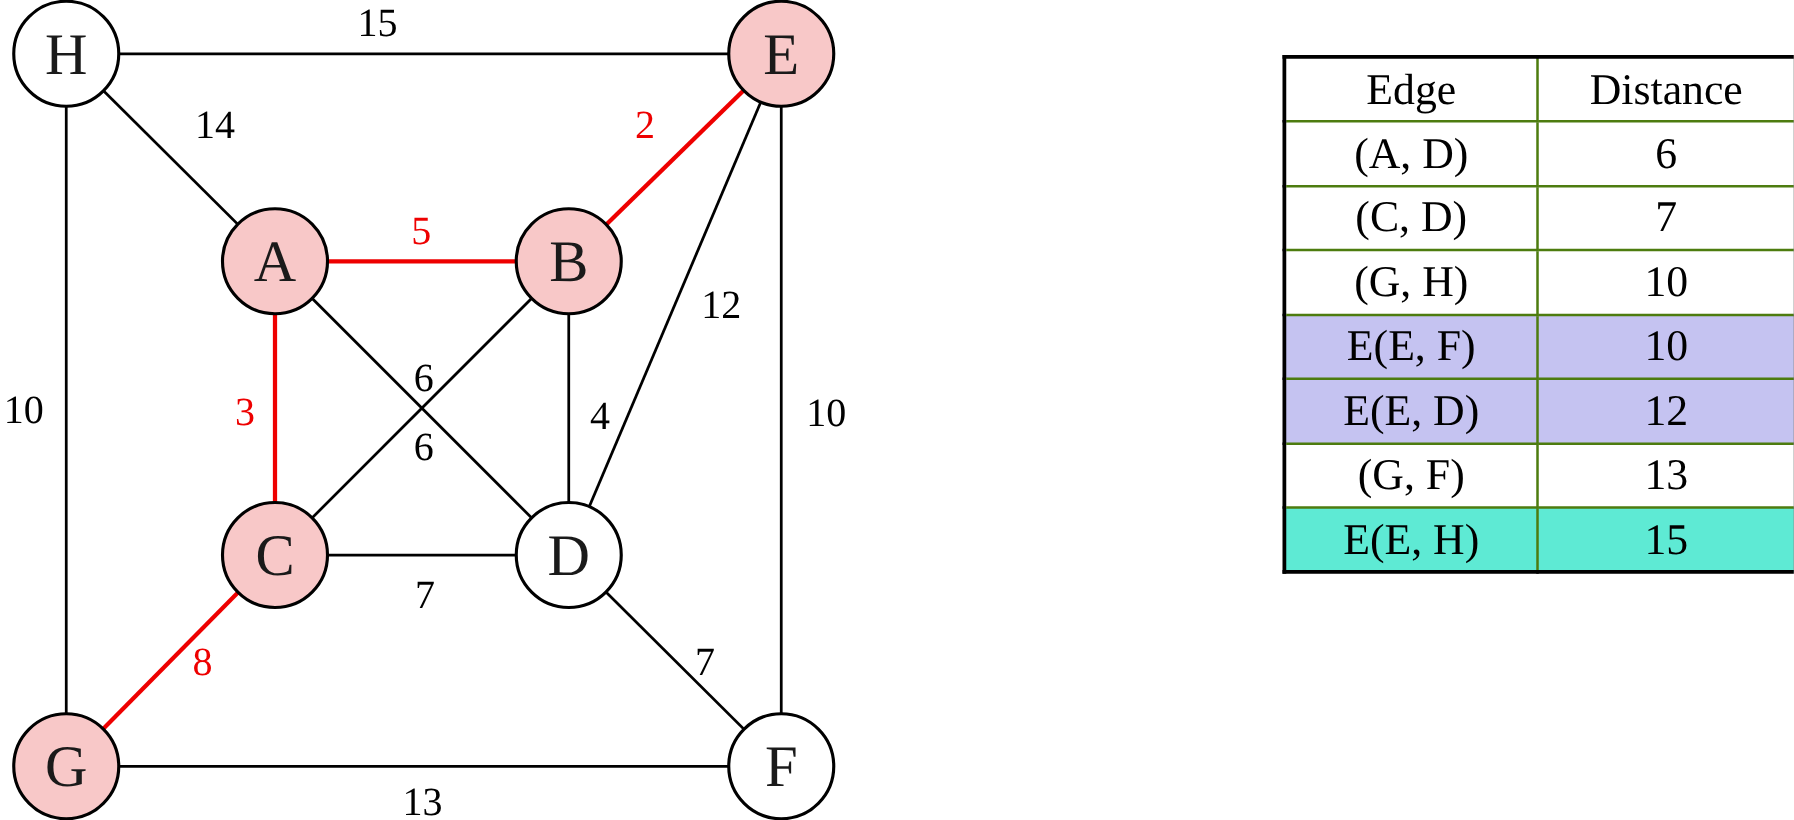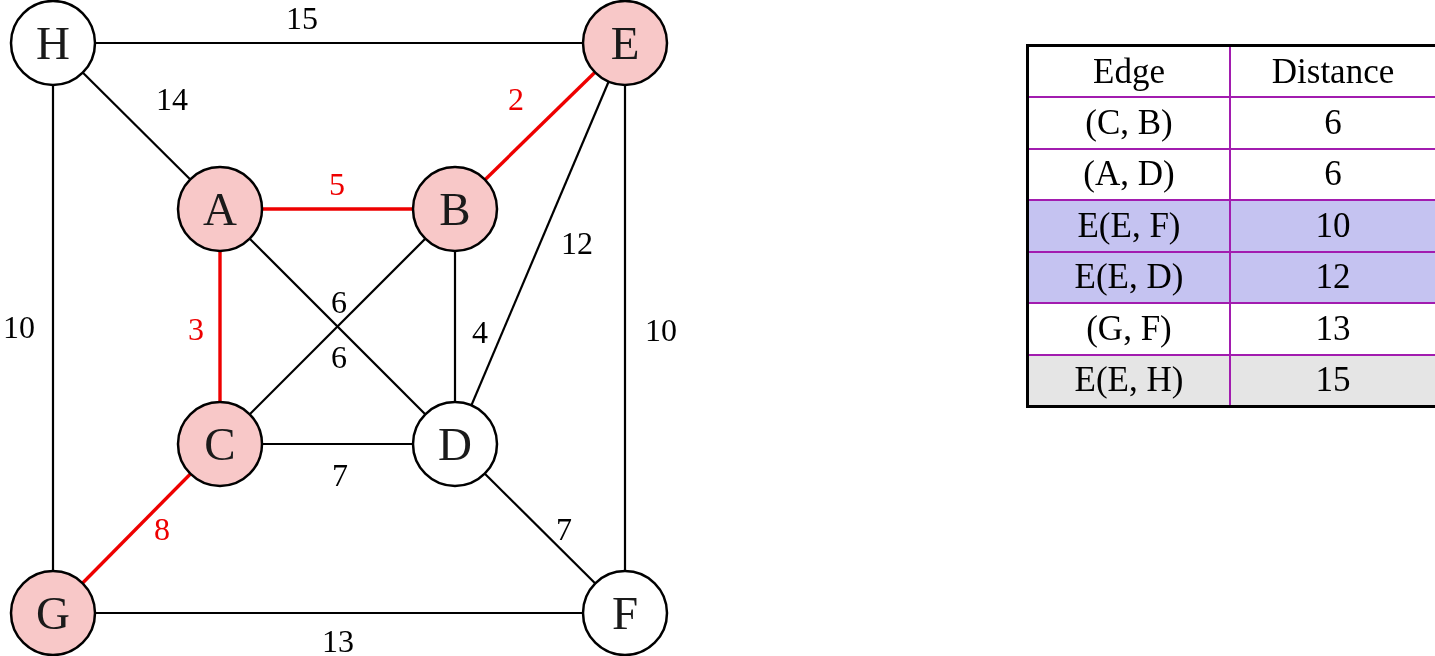--- a/index.html
+++ b/index.html
@@ -17,21 +17,21 @@
 
   #edge-table-wrap { position: absolute; left: 1026px; top: 44px; }
   #edge-table {
     border-collapse: collapse;
     border: 3px solid #000;
     table-layout: fixed;
     width: 404px;
   }
   #edge-table tr { height: 51.5px; }
   #edge-table th, #edge-table td {
-    border: 2px solid #a21caf;
+    border: 2px solid #4d7c0f;
     font-weight: normal;
     font-size: 35px;
     text-align: center;
     vertical-align: middle;
     padding: 0;
     color: #000;
   }
   .col-edge { width: 200px; }
   .col-dist { width: 204px; }
 </style>
@@ -90,38 +90,42 @@
 <div id="edge-table-wrap">
   <table id="edge-table">
     <thead>
       <tr>
         <th class="col-edge">Edge</th>
         <th class="col-dist">Distance</th>
       </tr>
     </thead>
     <tbody id="table-body">
         <tr>
-          <td class="col-edge">(C, B)</td>
+          <td class="col-edge">(A, D)</td>
           <td class="col-dist">6</td>
         </tr>
         <tr>
-          <td class="col-edge">(A, D)</td>
-          <td class="col-dist">6</td>
+          <td class="col-edge">(C, D)</td>
+          <td class="col-dist">7</td>
+        </tr>
+        <tr>
+          <td class="col-edge">(G, H)</td>
+          <td class="col-dist">10</td>
         </tr>
         <tr style="background: rgb(197, 195, 241);">
           <td class="col-edge">E(E, F)</td>
           <td class="col-dist">10</td>
         </tr>
         <tr style="background: rgb(197, 195, 241);">
           <td class="col-edge">E(E, D)</td>
           <td class="col-dist">12</td>
         </tr>
         <tr>
           <td class="col-edge">(G, F)</td>
           <td class="col-dist">13</td>
         </tr>
-        <tr style="background: #e5e5e5;">
+        <tr style="background: #5eead4;">
           <td class="col-edge">E(E, H)</td>
           <td class="col-dist">15</td>
         </tr>
       </tbody>
   </table>
 </div>
 
 </body></html>

